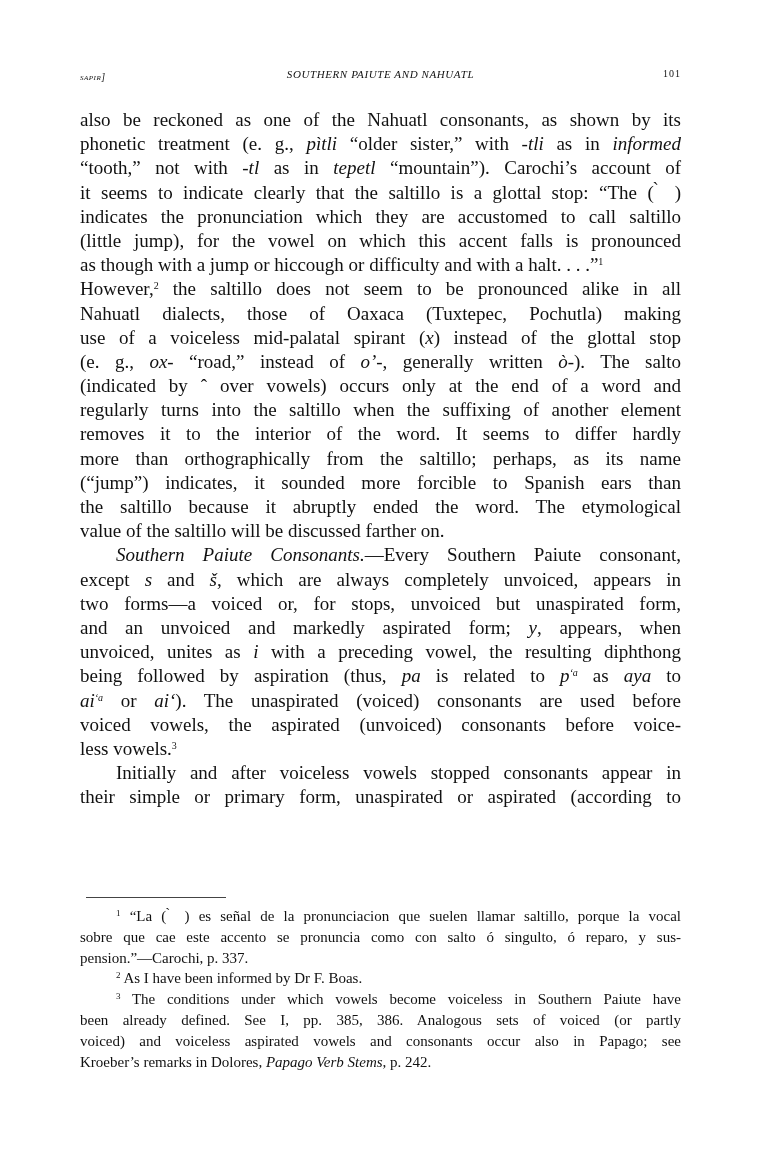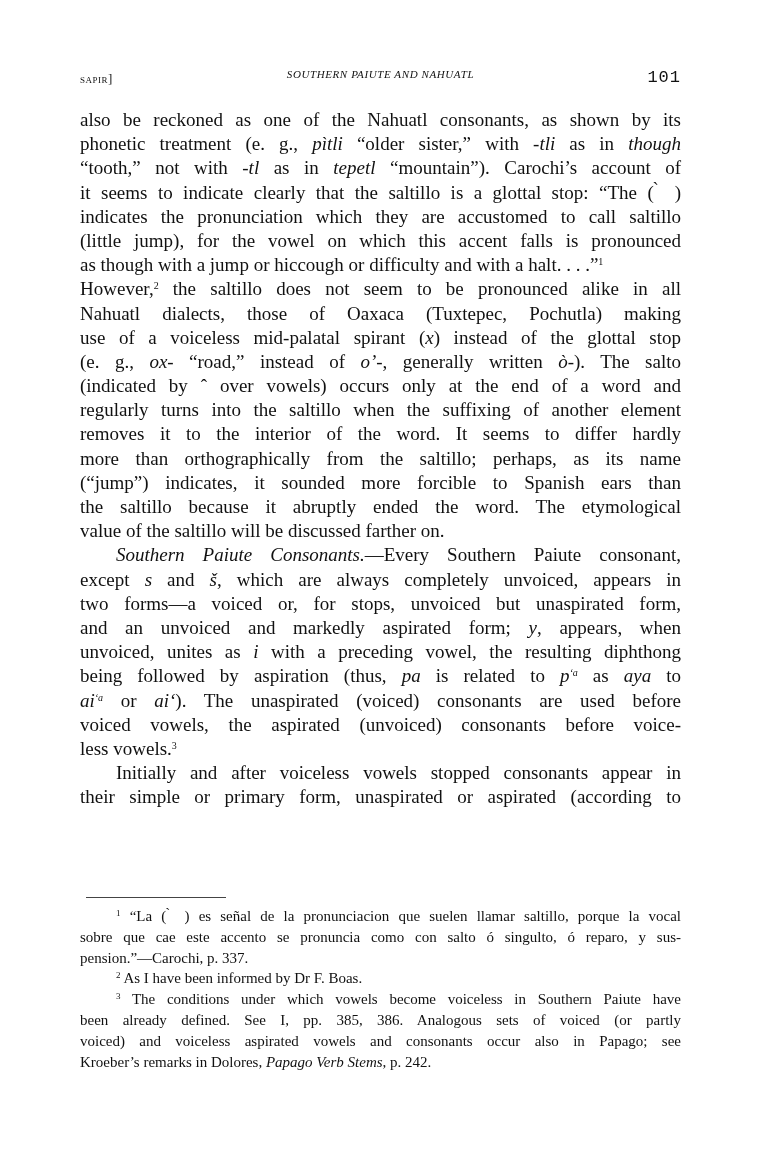--- a/index.html
+++ b/index.html
@@ -1,21 +1,21 @@
 <!DOCTYPE html>
 <html><head>
 <meta charset="utf-8">
 <style>
   html, body { margin: 0; padding: 0; background: #ffffff; }
   body { width: 760px; height: 1168px; position: relative; overflow: hidden; color: #111; font-family: "Liberation Serif", "DejaVu Serif", serif; }
   .page { position: absolute; left: 0; top: 0; width: 760px; height: 1168px; }
   .running-head { position: absolute; top: 68px; left: 80px; width: 601px; height: 24px; font-size: 15px; }
-  .rh-left { position: absolute; left: 0; top: 3px; font-variant: small-caps; font-size: 13px; letter-spacing: 0.5px; text-transform: lowercase; }
+  .rh-left { position: absolute; left: 0; top: 3px; font-variant: small-caps; font-size: 10px; letter-spacing: 0.5px; text-transform: lowercase; font-style: italic; }
   .rh-center { position: absolute; left: 0; right: 0; text-align: center; font-style: italic; letter-spacing: 0.6px; font-size: 11px; }
-  .rh-right { position: absolute; right: 0; top: 0; font-size: 17px; letter-spacing: 1px; font-family: Liberation Mono, monospace; }
+  .rh-right { position: absolute; right: 0; top: 0; font-size: 10px; letter-spacing: 1px; }
   .body-text { position: absolute; left: 80px; top: 108px; width: 601px; }
   .line { height: 24.2px; line-height: 24.2px; font-size: 19px; white-space: nowrap; text-align: justify; text-align-last: justify; }
   .line.last { text-align-last: left; }
   .line.indent { padding-left: 36px; }
   .rule { position: absolute; left: 86px; top: 897px; width: 140px; height: 1px; background: #444; }
   .footnotes { position: absolute; left: 80px; top: 906px; width: 601px; }
   .fline { height: 20.8px; line-height: 20.8px; font-size: 15px; white-space: nowrap; text-align: justify; text-align-last: justify; }
   .fline.last { text-align-last: left; }
   .fline.indent { padding-left: 36px; }
   sup { font-size: 10px; line-height: 0; vertical-align: 6px; }
@@ -28,21 +28,21 @@
 <div class="page">
 
   <div class="running-head">
     <span class="rh-left">Sapir]</span>
     <span class="rh-center">SOUTHERN PAIUTE AND NAHUATL</span>
     <span class="rh-right">101</span>
   </div>
 
   <div class="body-text">
     <div class="line"><span>also be reckoned as one of the Nahuatl consonants, as shown by its</span></div>
-    <div class="line"><span>phonetic treatment (e. g., </span><i>pìtli</i><span> “older sister,” with </span><i>-tli</i><span> as in </span><i>though</i></div>
+    <div class="line"><span>phonetic treatment (e. g., </span><i>pìtli</i><span> “older sister,” with </span><i>-tli</i><span> as in </span><i>informed</i></div>
     <div class="line"><span>“tooth,” not with </span><i>-tl</i><span> as in </span><i>tepetl</i><span> “mountain”). Carochi’s account of</span></div>
     <div class="line"><span>it seems to indicate clearly that the saltillo is a glottal stop: “The ( ̀ )</span></div>
     <div class="line"><span>indicates the pronunciation which they are accustomed to call saltillo</span></div>
     <div class="line"><span>(little jump), for the vowel on which this accent falls is pronounced</span></div>
     <div class="line last"><span>as though with a jump or hiccough or difficulty and with a halt. . . .”</span><sup>1</sup></div>
     <div class="line"><span>However,</span><sup>2</sup><span> the saltillo does not seem to be pronounced alike in all</span></div>
     <div class="line"><span>Nahuatl dialects, those of Oaxaca (Tuxtepec, Pochutla) making</span></div>
     <div class="line"><span>use of a voiceless mid-palatal spirant (</span><i>x</i><span>) instead of the glottal stop</span></div>
     <div class="line"><span>(e. g., </span><i>ox-</i><span> “road,” instead of </span><i>o’-</i><span>, generally written </span><i>ò-</i><span>). The salto</span></div>
     <div class="line"><span>(indicated by ˆ over vowels) occurs only at the end of a word and</span></div>

